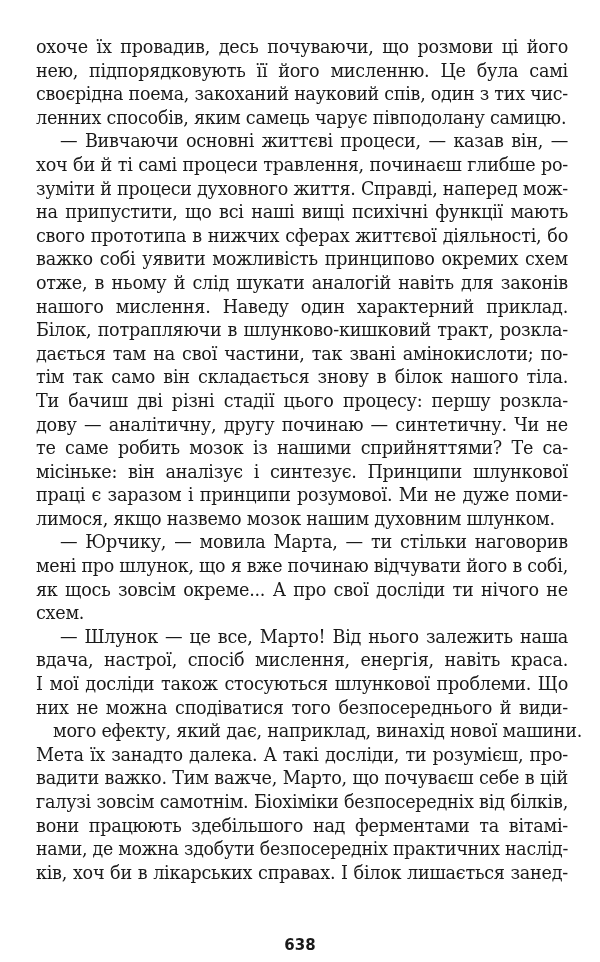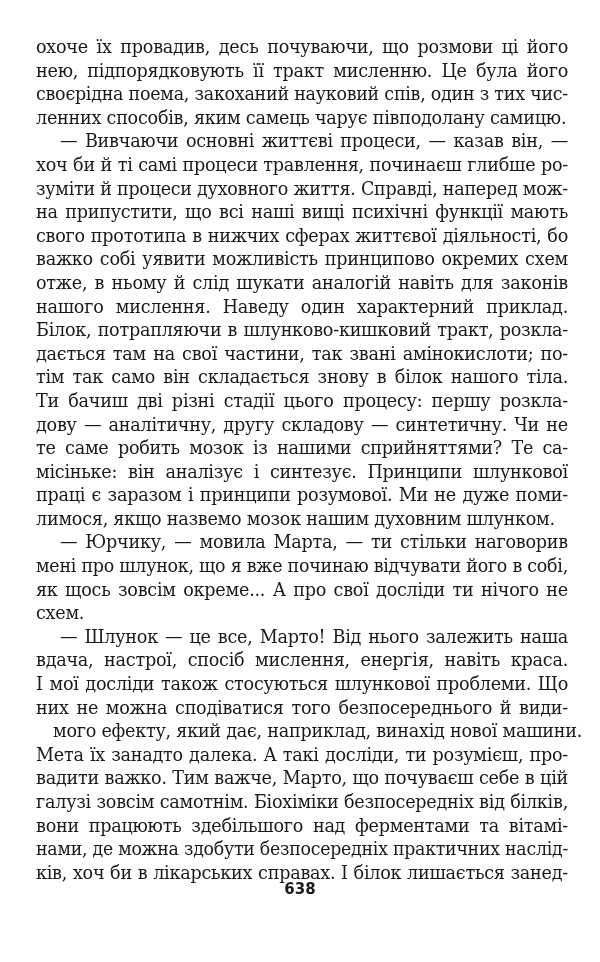--- a/index.html
+++ b/index.html
@@ -10,46 +10,46 @@
     font-size: 17.6px; line-height: 23.6px; color: #1a1a1a;
   }
   .line {
     display: block; white-space: nowrap; text-align: justify;
     text-align-last: justify; height: 23.6px; overflow: visible;
     letter-spacing: -0.25px;
   }
   .line.last { text-align-last: left; }
   .line.indent { padding-left: 24px; }
   .pagenum {
-    position: absolute; left: 0; width: 600px; top: 880px;
+    position: absolute; left: 0; width: 600px; top: 936px;
     text-align: center; font-family: "DejaVu Sans", sans-serif;
     font-weight: bold; font-size: 15px; color: #1a1a1a;
   }
 </style>
 </head>
 <body>
 
 <div class="page" id="page-body">
     <span class="line" style="display: block;">охоче їх провадив, десь почуваючи, що розмови ці його</span>
-    <span class="line" style="display: block;">нею, підпорядковують її тракт мисленню. Це була його</span>
+    <span class="line" style="display: block;">нею, підпорядковують її його мисленню. Це була самі</span>
     <span class="line" style="display: block; transform-origin: left center; transform: scaleX(0.992537); width: 536px;">своєрідна поема, закоханий науковий спів, один з тих чис-</span>
     <span class="line last" style="display: block;">ленних способів, яким самець чарує півподолану самицю.</span>
     <span class="line indent" style="display: block;">— Вивчаючи основні життєві процеси, — казав він, —</span>
     <span class="line" style="display: block;">хоч би й ті самі процеси травлення, починаєш глибше ро-</span>
     <span class="line" style="display: block; transform-origin: left center; transform: scaleX(0.994393); width: 535px;">зуміти й процеси духовного життя. Справді, наперед мож-</span>
     <span class="line" style="display: block;">на припустити, що всі наші вищі психічні функції мають</span>
     <span class="line" style="display: block;">свого прототипа в нижчих сферах життєвої діяльності, бо</span>
     <span class="line" style="display: block;">важко собі уявити можливість принципово окремих схем</span>
     <span class="line" style="display: block;">отже, в ньому й слід шукати аналогій навіть для законів</span>
     <span class="line" style="display: block;">нашого мислення. Наведу один характерний приклад.</span>
     <span class="line" style="display: block;">Білок, потрапляючи в шлунково-кишковий тракт, розкла-</span>
     <span class="line" style="display: block;">дається там на свої частини, так звані амінокислоти; по-</span>
     <span class="line" style="display: block;">тім так само він складається знову в білок нашого тіла.</span>
     <span class="line" style="display: block;">Ти бачиш дві різні стадії цього процесу: першу розкла-</span>
-    <span class="line" style="display: block;">дову — аналітичну, другу складову — синтетичну. Чи не</span>
+    <span class="line" style="display: block;">дову — аналітичну, другу починаю — синтетичну. Чи не</span>
     <span class="line" style="display: block;">те саме робить мозок із нашими сприйняттями? Те са-</span>
     <span class="line" style="display: block;">місіньке: він аналізує і синтезує. Принципи шлункової</span>
     <span class="line" style="display: block;">праці є заразом і принципи розумової. Ми не дуже поми-</span>
     <span class="line last" style="display: block;">лимося, якщо назвемо мозок нашим духовним шлунком.</span>
     <span class="line indent" style="display: block;">— Юрчику, — мовила Марта, — ти стільки наговорив</span>
     <span class="line" style="display: block; transform-origin: left center; transform: scaleX(0.992537); width: 536px;">мені про шлунок, що я вже починаю відчувати його в собі,</span>
     <span class="line" style="display: block;">як щось зовсім окреме... А про свої досліди ти нічого не</span>
     <span class="line last" style="display: block;">схем.</span>
     <span class="line indent" style="display: block;">— Шлунок — це все, Марто! Від нього залежить наша</span>
     <span class="line" style="display: block;">вдача, настрої, спосіб мислення, енергія, навіть краса.</span>

